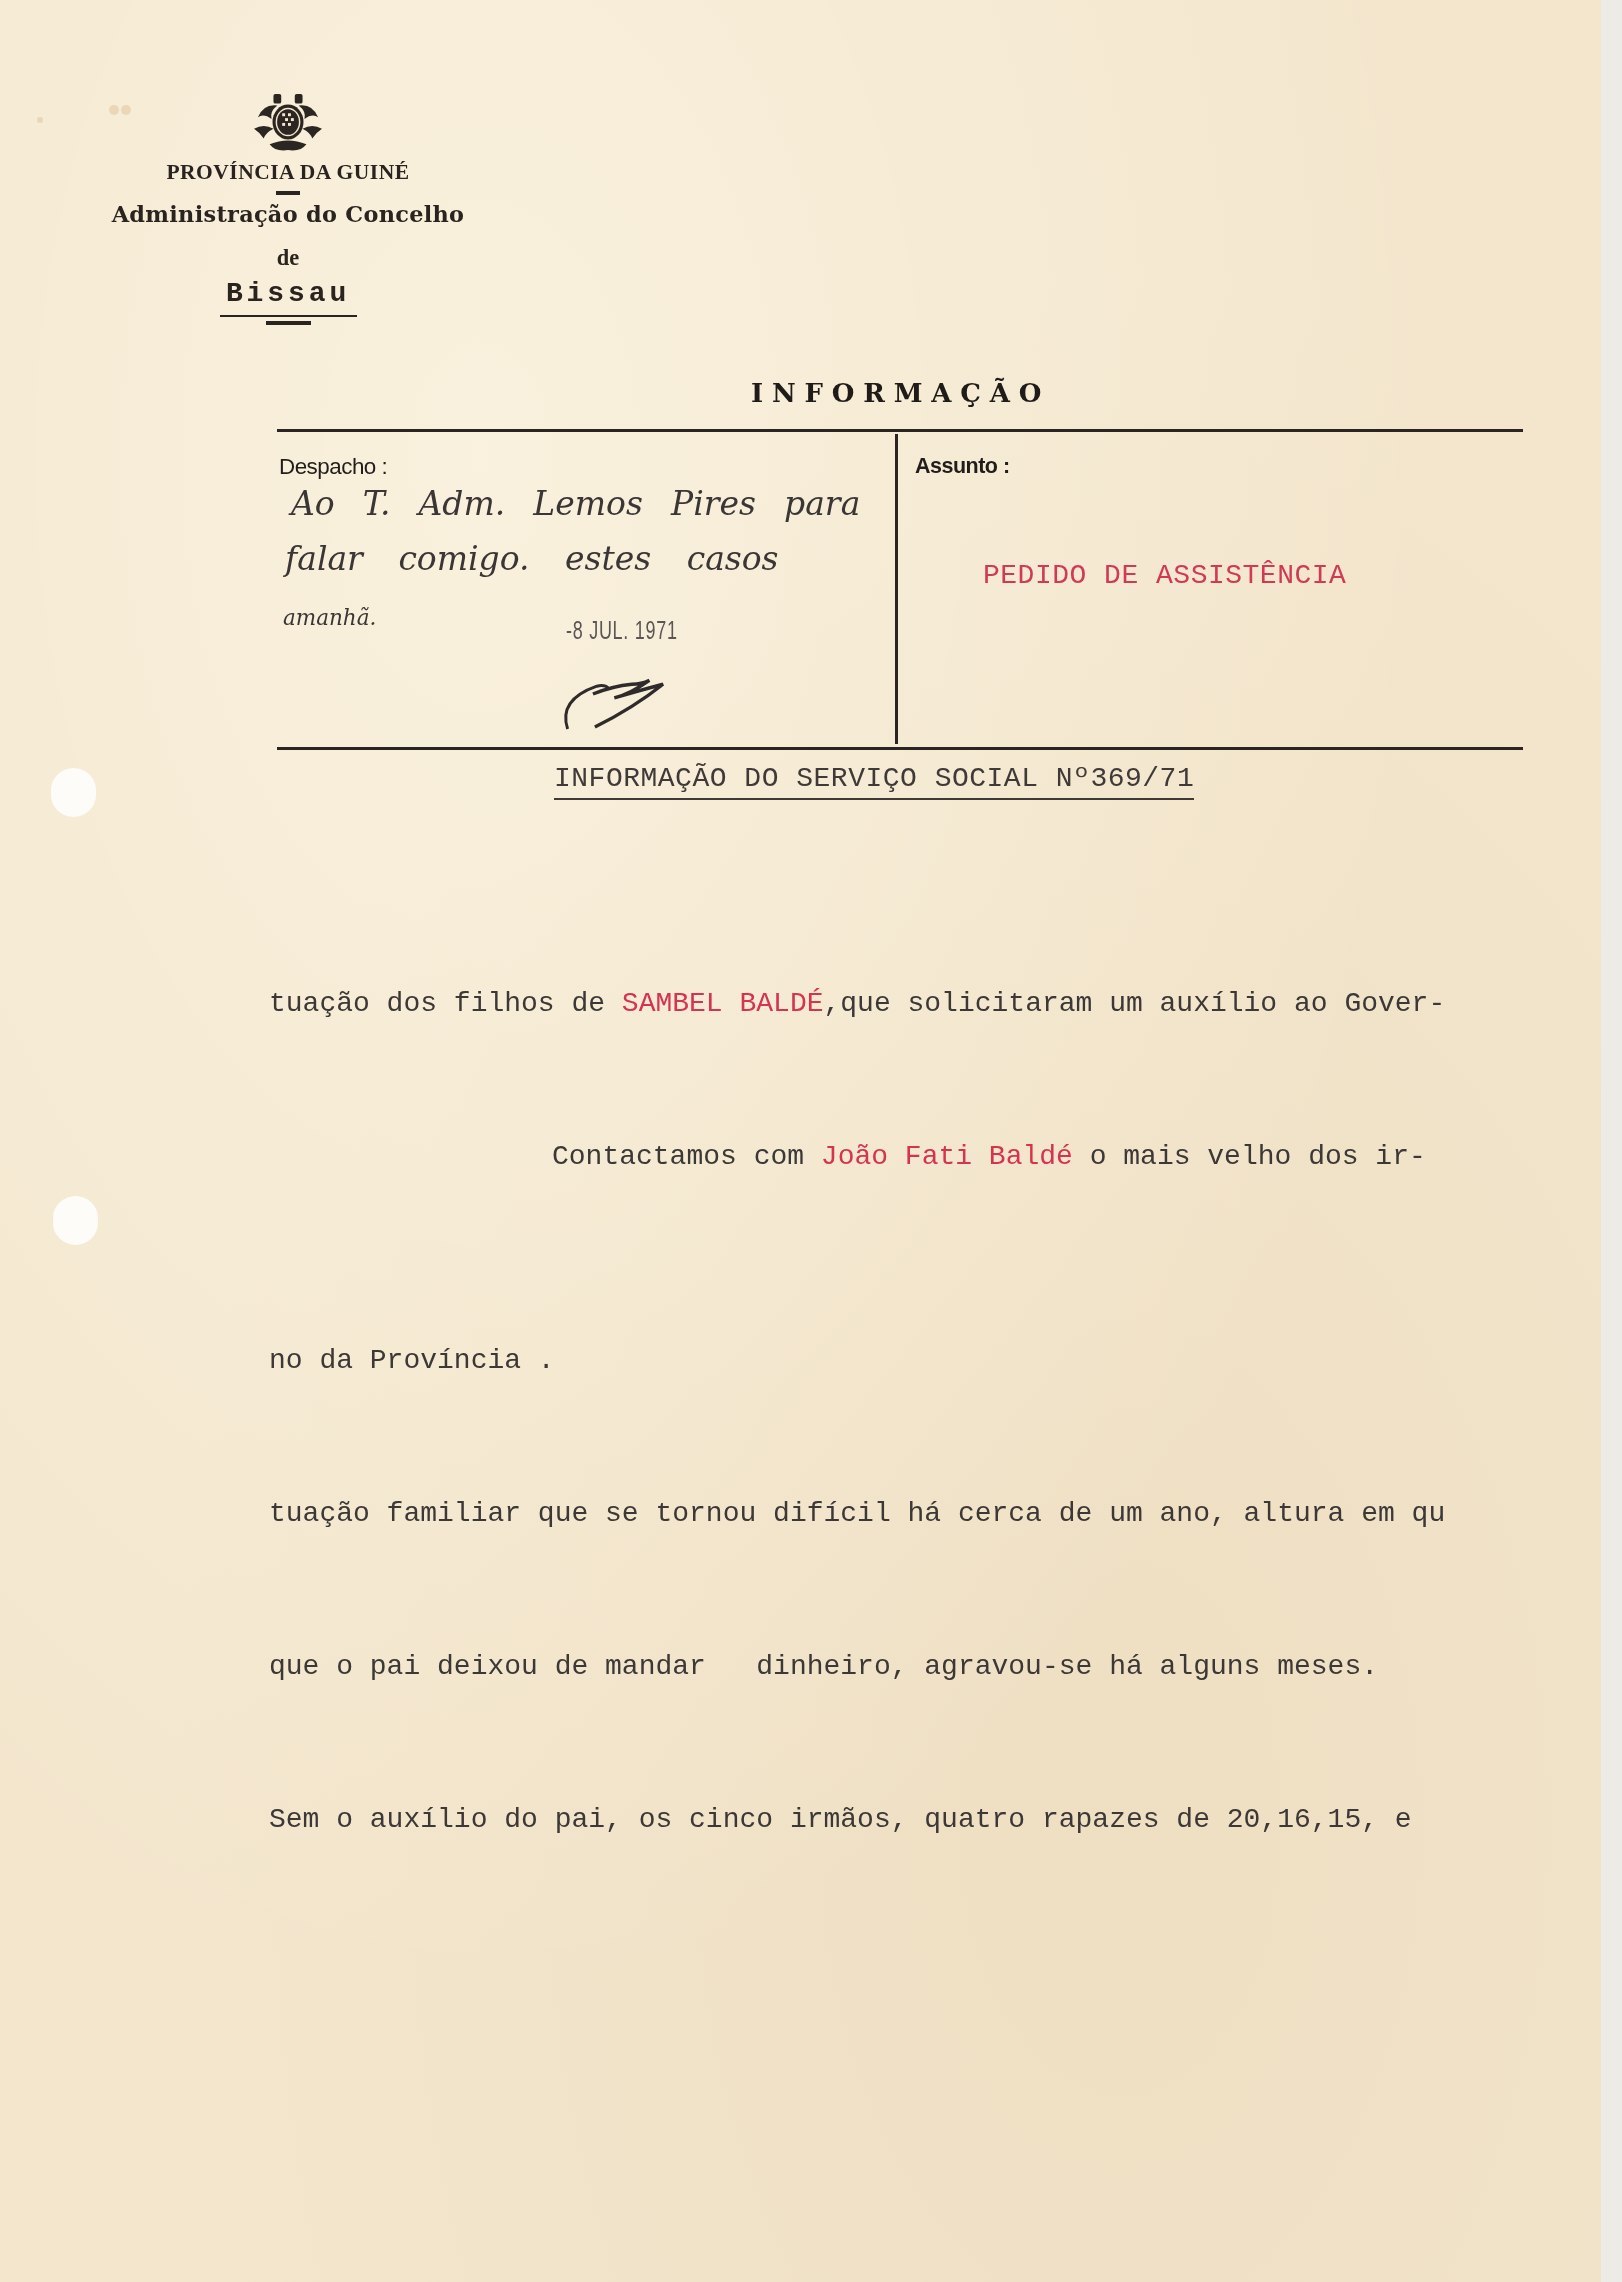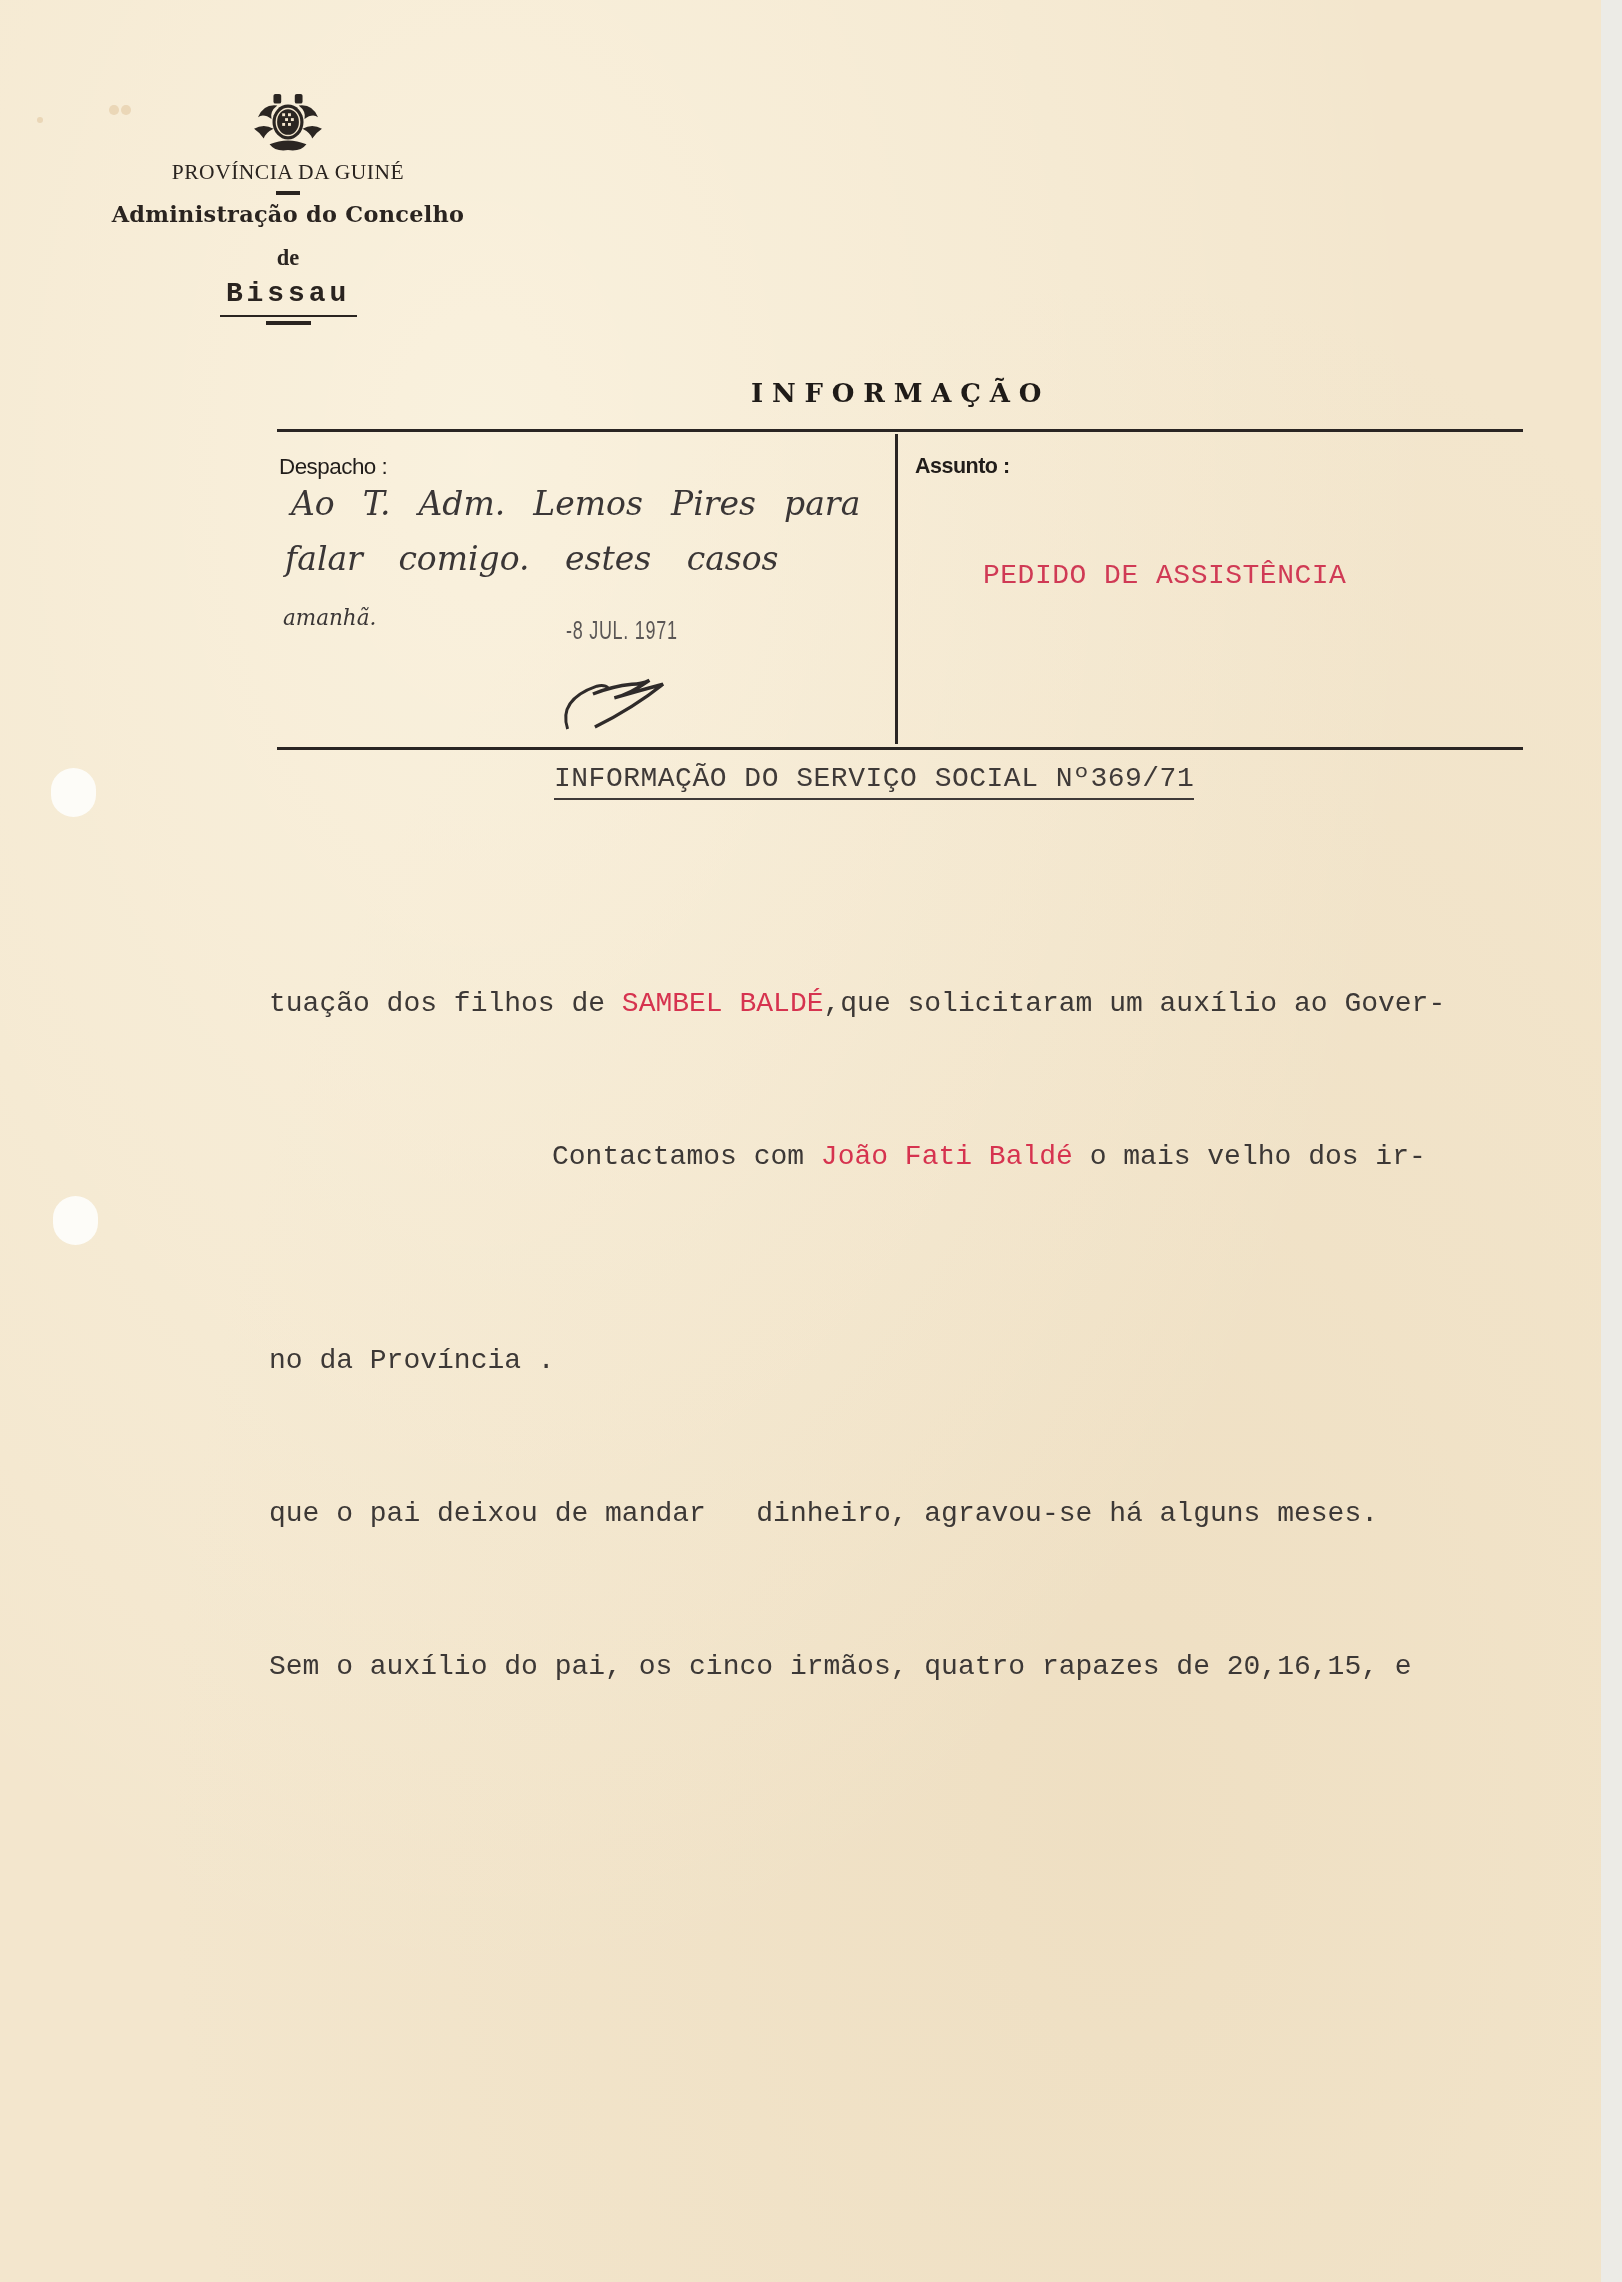--- a/index.html
+++ b/index.html
@@ -22,21 +22,21 @@
       background: #fdfcf8; border-radius: 50% / 45%;
     }
     .stain { position:absolute; border-radius:50%; background: rgba(200,150,90,0.25); }
 
     
     .letterhead {
       position: absolute; left: 88px; top: 90px; width: 400px;
       text-align: center; color: #2a2420;
     }
     .emblem { display:block; margin: 0 auto 5.9px auto; width: 80px; height: 64px; }
-    .lh-provincia { font-family: "Liberation Serif", serif; font-weight: normal; font-size: 21.5px; letter-spacing: 0.5px; }
+    .lh-provincia { font-family: "Liberation Serif", serif; font-weight: bold; font-size: 21.5px; letter-spacing: 0.5px; }
     .lh-dash { width: 23.4px; height: 3.9px; background:#2a2420; margin: 5.9px auto 5.9px auto; }
     .lh-admin { font-family: "DejaVu Serif", serif; font-weight: bold; font-size: 22.4px; letter-spacing: 0.3px; }
     .lh-de { font-family: Liberation Serif, serif; font-weight: bold; font-size: 22.4px; margin-top: 18px; }
     .lh-bissau { font-family: Liberation Mono, monospace; font-weight: bold; font-size: 28px; letter-spacing: 3.9px; margin-top: 7.8px; }
     .lh-rule { width: 137px; height: 1.5px; background:#2a2420; margin: 5.9px auto 0 auto; }
     .lh-rule2 { width: 45px; height: 3.9px; background:#2a2420; margin: 3.9px auto 0 auto; }
 
     .doc-title {
       position: absolute; left: 751px; top: 378px;
       font-family: "DejaVu Serif", serif; font-weight: bold; font-size: 26px;
@@ -145,20 +145,21 @@
   <div class="label label-assunto">Assunto :</div>
   <div class="assunto-value">PEDIDO DE ASSISTÊNCIA</div>
 
   <div class="info-heading">INFORMAÇÃO DO SERVIÇO SOCIAL Nº369/71</div>
 
   <div class="body">
     <span class="line"><span>tuação dos filhos de </span><span class="red">SAMBEL BALDÉ</span><span>,que solicitaram um auxílio ao Gover-</span></span>
     <span class="line indent"><span>Contactamos com </span><span class="red">João Fati Baldé</span><span> o mais velho dos ir-</span></span>
 
     <span class="line">no da Província .</span>
+    <span class="line">tuação familiar que se tornou difícil há cerca de um ano, altura em qu</span>
     <span class="line">que o pai deixou de mandar   dinheiro, agravou-se há alguns meses.</span>
     <span class="line">Sem o auxílio do pai, os cinco irmãos, quatro rapazes de 20,16,15, e</span>
     
     
     
     
 
     
     
     

